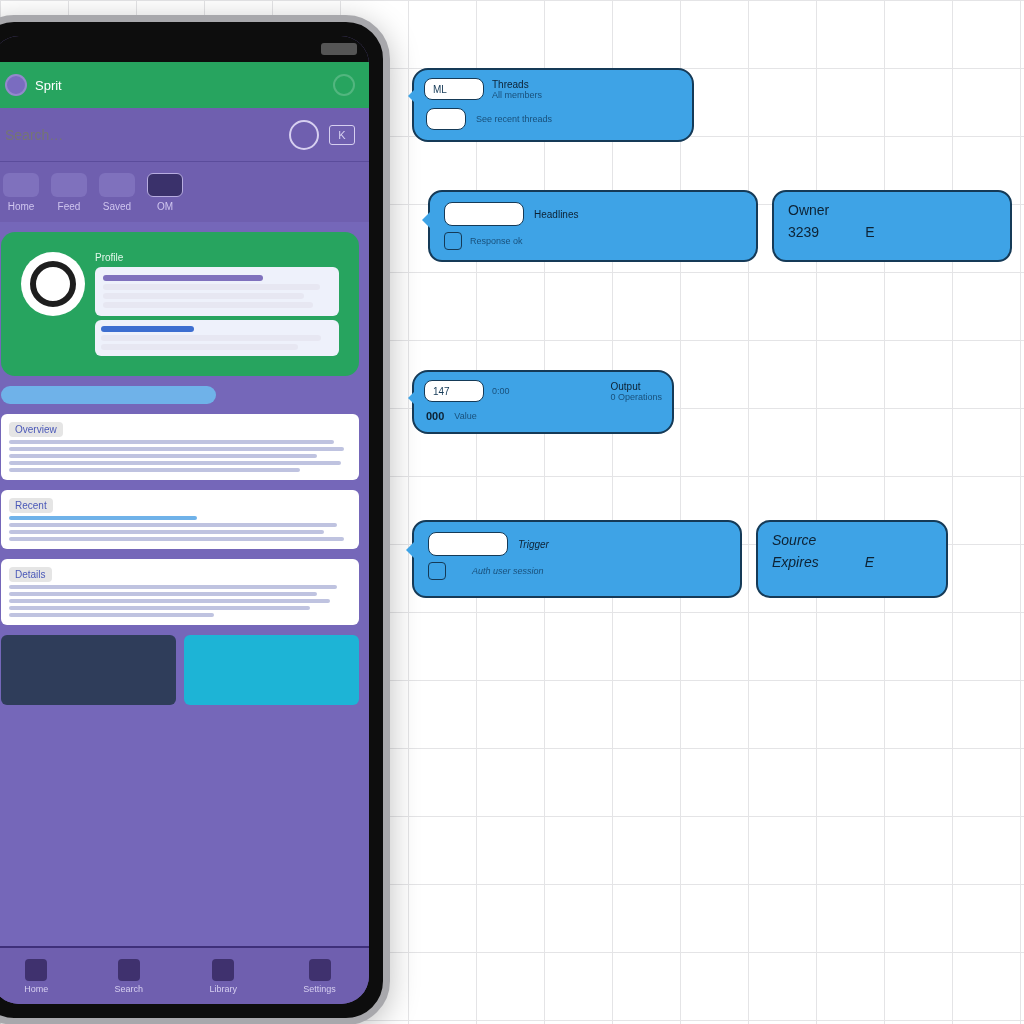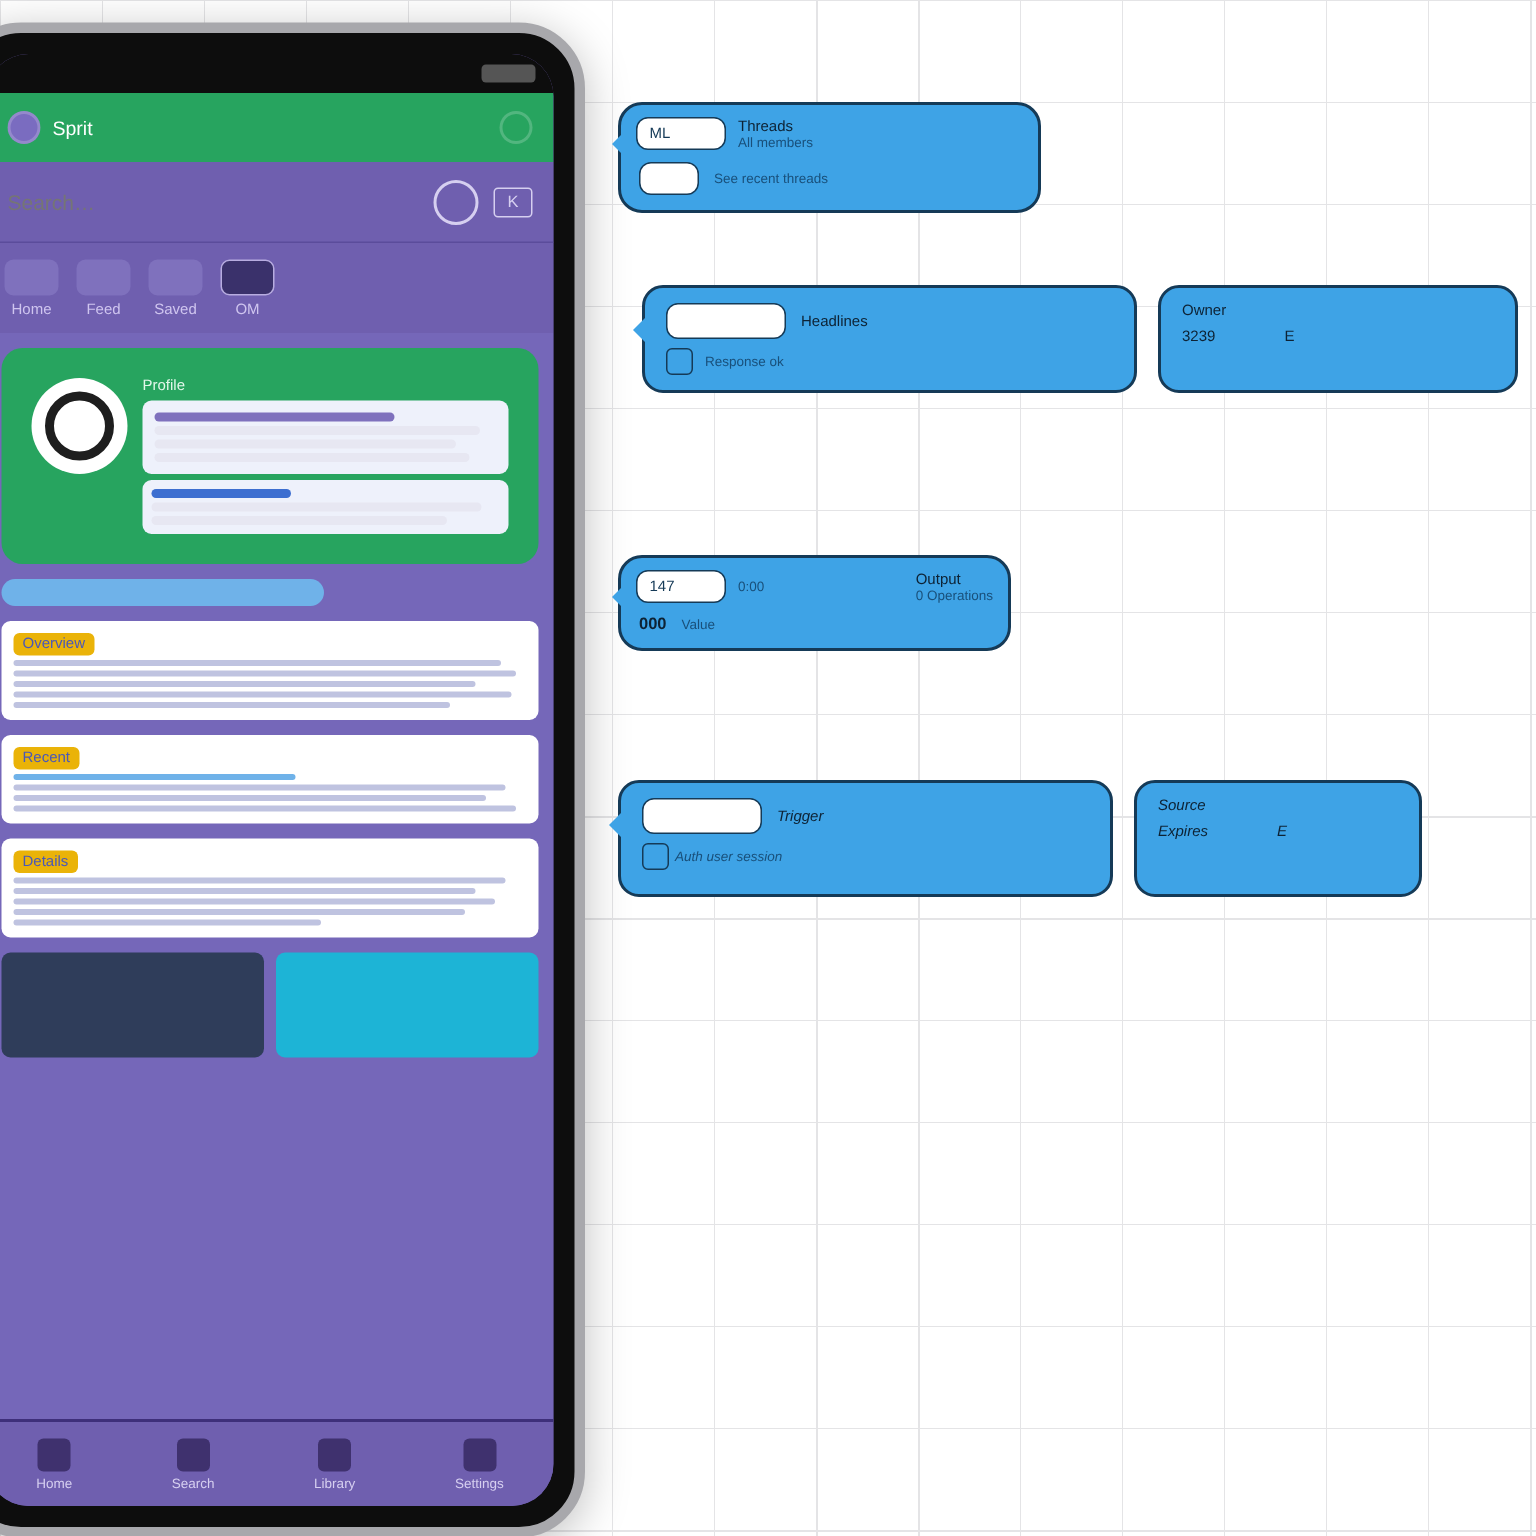--- a/index.html
+++ b/index.html
@@ -83,21 +83,21 @@
   .card-green-body { flex:1; display:flex; flex-direction:column; gap:4px; }
   .hline { height:6px; border-radius:3px; }
   .hline.purple { background:#7f71bd; }
   .hline.white  { background:#e7e7f2; }
   .hline.blue   { background:#3d6ed0; }
 
   .block {
     background:#fff; border-radius:6px; padding:8px;
     display:flex; flex-direction:column; gap:3px;
   }
-  .block-title { font-size:10px; color:#4a58b8; background:#eab308;
+  .block-title { font-size:10px; color:#4a58b8; background:#e5e5e5;
                  padding:2px 6px; border-radius:4px; width:fit-content; }
   .tline { height:4px; background:#bfc3e0; border-radius:2px; }
 
   .pill-blue { height:18px; background:#6fb2e9; border-radius:9px; width:60%; }
 
   .bottom-nav {
     height:58px; background:#6f5faf; border-top:2px solid #3e2f7a;
     display:flex; justify-content:space-around; align-items:center;
     color:#d6cff0; font-size:9px;
   }
@@ -143,21 +143,21 @@
     border:8px solid transparent; border-right-color:#3ea3e6;
   }
   .wide-panel::after {
     content:""; position:absolute; left:-18px; top:20px;
     border:10px solid transparent; border-right-color:#153a57; z-index:-1;
   }
   .seg-field {
     background:#fff; border:1px solid #153a57; border-radius:8px;
     height:24px; padding:0 10px; display:flex; align-items:center; min-width:80px;
   }
-  .kv { display:flex; gap:46px; font-size:10px; color:#0d2234; }
+  .kv { display:flex; gap:46px; font-size:14px; color:#0d2234; }
   .panel-icon { width:18px; height:18px; border:1.5px solid #153a57; border-radius:4px; }
 </style>
 </head>
 <body>
 
 <div class="canvas">
 
   <div class="phone">
     <div class="phone-screen">
 
@@ -331,21 +331,21 @@
       </div>
     </div>
   </div>
 
   <div class="wide-panel" style="left:412px; top:520px;font-style:italic;">
     <div class="panel-seg" style="width:330px">
       <div style="display:flex;gap:10px;align-items:center">
         <div class="seg-field"></div>
         <span>Trigger</span>
       </div>
-      <div style="display:flex;gap:4px;align-items:center">
+      <div style="display:flex;gap:26px;align-items:center">
         <div class="panel-icon"></div>
         <span class="bubble-sub">Auth user session</span>
       </div>
       <div class="bubble-sub" style="margin-left:26px"></div>
     </div>
     <div class="panel-seg" style="width:192px">
       <div class="kv">
         <span>Source</span>
         <span></span>
       </div>

